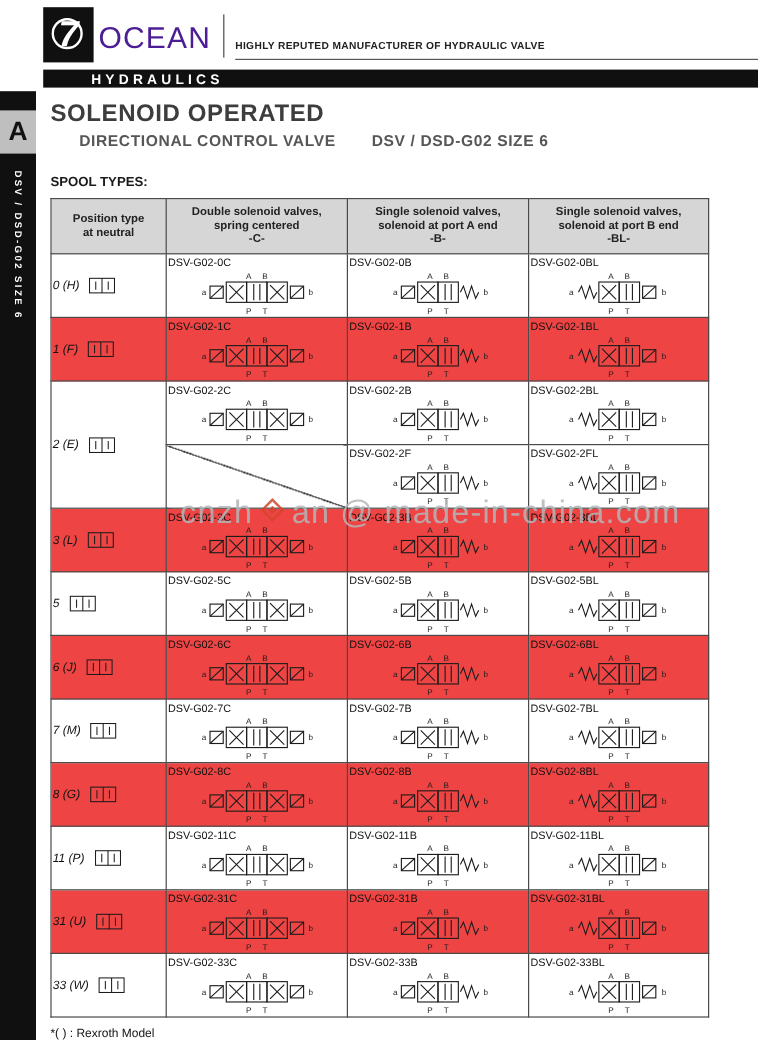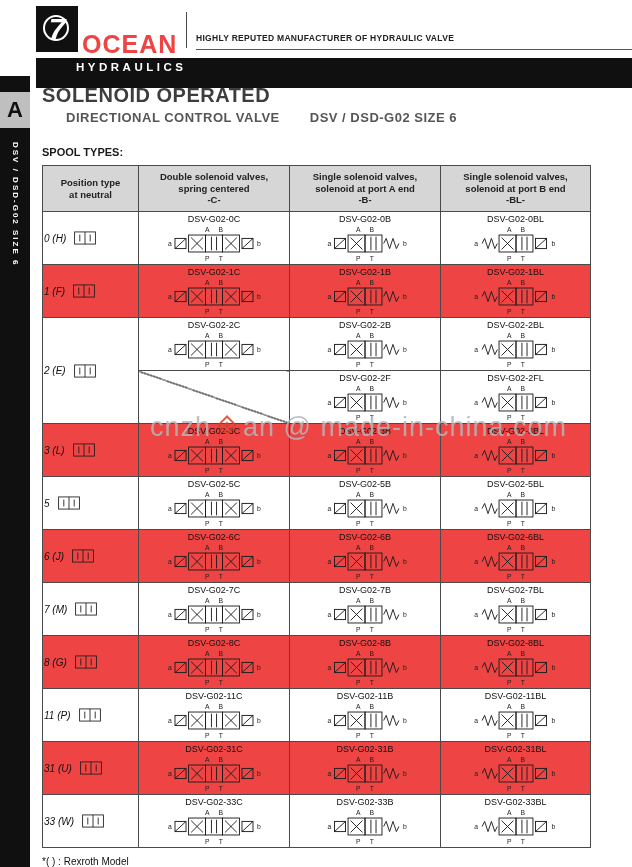--- a/index.html
+++ b/index.html
@@ -40,31 +40,31 @@
   .logo-ring {
     position: absolute; left: 7px; top: 9px; width: 26px; height: 26px;
     border: 2px solid #ffffff; border-radius: 50%;
   }
   .logo-seven {
     position: absolute; left: 0; top: 0; width: 100%; height: 100%;
     display: flex; align-items: center; justify-content: center;
     color: #ffffff; font-size: 30px; font-weight: bold; font-style: italic;
   }
   .logo-text {
-    position: absolute; left: 46px; top: 24px;
-    font-size: 25px; font-weight: bold; letter-spacing: 1px; color: #ef4444;
+    position: absolute; left: 46px; top: 12px;
+    font-size: 25px; font-weight: normal; letter-spacing: 1px; color: #4c1d95;
   }
   .divider-v { position: absolute; left: 150px; top: 6px; width: 1px; height: 36px; background: #4a4a4a; }
   .tagline {
     position: absolute; left: 160px; top: 27px; right: 0;
     font-size: 8.5px; font-weight: bold; color: #222;
     border-bottom: 1px solid #555; padding-bottom: 6px; letter-spacing: 0.3px;
   }
   .hydraulics-bar {
-    position: absolute; left: 0; top: 52px; right: 0; height: 30px;
+    position: absolute; left: 0; top: 52px; right: 0; height: 15px;
     background: #101010; color: #ffffff;
     font-size: 11.5px; font-weight: bold; letter-spacing: 3.5px;
     line-height: 19px; padding-left: 40px;
   }
 
   
   .content { position: absolute; left: 42px; top: 84px; right: 26px; }
   .page-title { font-size: 20px; font-weight: bold; color: #3d3d3d; letter-spacing: 0.5px; }
   .subtitle-row { margin-top: 3px; display: flex; gap: 30px; align-items: center; padding-left: 24px; }
   .subtitle, .series { font-size: 13px; font-weight: bold; color: #565656; letter-spacing: 0.5px; }
@@ -75,21 +75,21 @@
   .spool th, .spool td { border: 1px solid #4a4a4a; padding: 1px; vertical-align: middle; }
   .spool thead th {
     background: #d6d6d6; font-size: 9.5px; font-weight: bold; color: #222;
     white-space: pre-line; height: 46px; line-height: 1.25;
   }
   .vcell, .pcell { height: 49px; background: #ffffff; }
   tr.shade td { background: #ef4444; }
   .pcell { text-align: left; font-size: 10px; color: #111; font-style: italic; }
   .plabel { display: inline-block; vertical-align: middle; margin-right: 6px; }
   .psym { display: inline-block; vertical-align: middle; line-height: 0; }
-  .model { text-align: center; font-size: 9px; color: #111; margin-top: 1px; }
+  .model { text-align: left; font-size: 9px; color: #111; margin-top: 1px; }
   .sym { text-align: center; line-height: 0; }
   td.diag {
     background-image: linear-gradient(to top right,
       rgba(0,0,0,0) calc(50% - 0.6px), #3a3a3a calc(50% - 0.6px),
       #3a3a3a calc(50% + 0.6px), rgba(0,0,0,0) calc(50% + 0.6px));
   }
 
   .footnote { margin-top: 8px; font-size: 10px; color: #111; }
 
   

